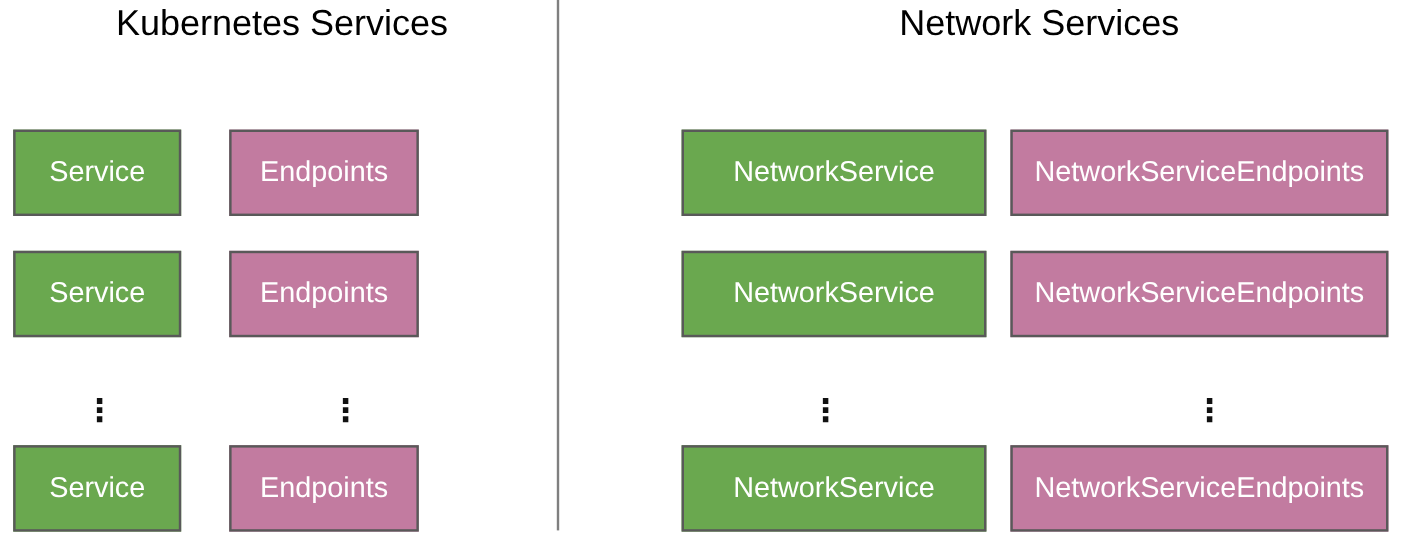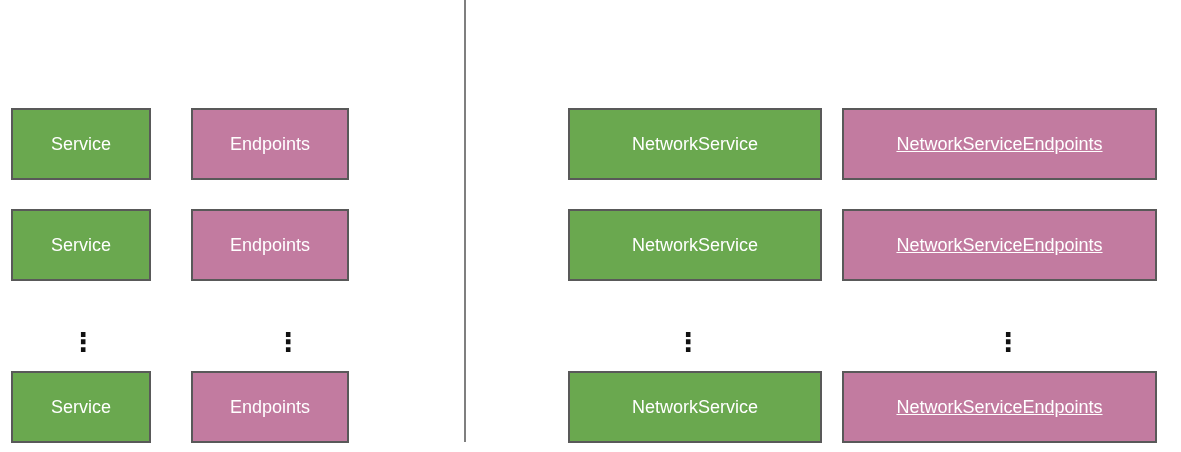--- a/index.html
+++ b/index.html
@@ -38,31 +38,31 @@
 
   .box {
     position: absolute;
     height: 72px;
     box-sizing: border-box;
     border: 2px solid var(--border, #595959);
     display: flex;
     align-items: center;
     justify-content: center;
     color: var(--box_text, #ffffff);
-    font-size: 18px;
+    font-size: 24px;
     white-space: nowrap;
   }
   .green { background: var(--green, #6aa84f); }
   .pink  { background: var(--pink,  #c27ba0); }
 
   
   .col-lg { left: 11px;  width: 140px; }
   .col-lp { left: 191px; width: 158px; }
   .col-rg { left: 568px; width: 254px; }
-  .col-rp { left: 842px; width: 315px; text-decoration: underline; }
+  .col-rp { left: 842px; width: 315px; }
 
   
   .row1 { top: 108px; }
   .row2 { top: 209px; }
   .row3 { top: 371px; }
 
   .dots {
     position: absolute;
     top: 327px;
     width: 30px;
@@ -76,21 +76,23 @@
   .dots-lg { left: 68px;  }
   .dots-lp { left: 273px; }
   .dots-rg { left: 673px; }
   .dots-rp { left: 993px; }
 </style>
 </head>
 <body>
 
 <div class="canvas">
 
+  <div class="title title-left">Kubernetes Services</div>
 
+  <div class="title title-right">Network Services</div>
 
   <div class="divider"></div>
 
   <div class="box green col-lg row1">Service</div>
   <div class="box pink col-lp row1">Endpoints</div>
 
   <div class="box green col-lg row2">Service</div>
   <div class="box pink col-lp row2">Endpoints</div>
 
   <div class="dots dots-lg">⋮</div>

